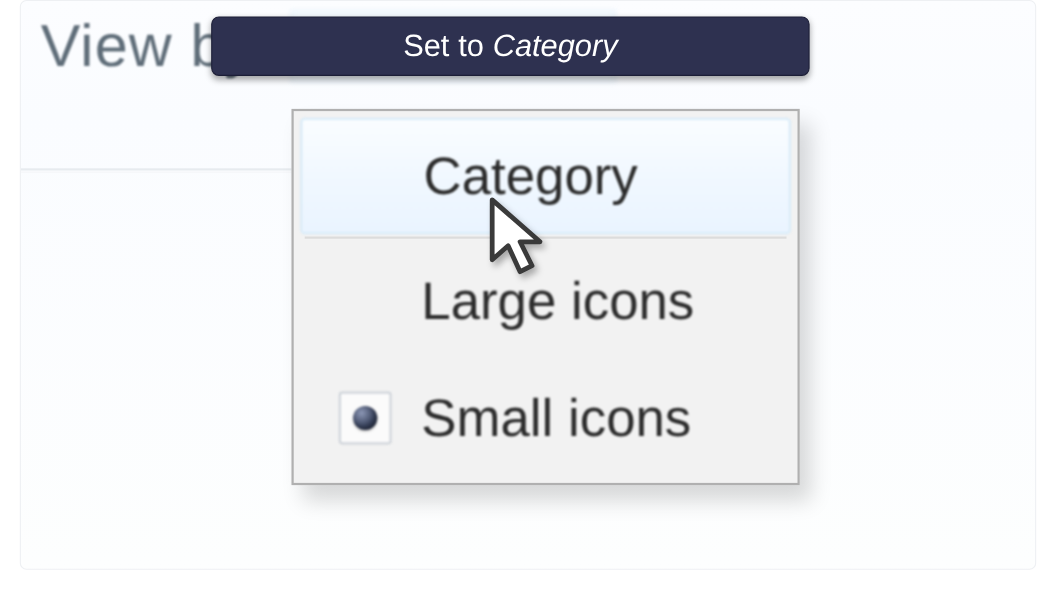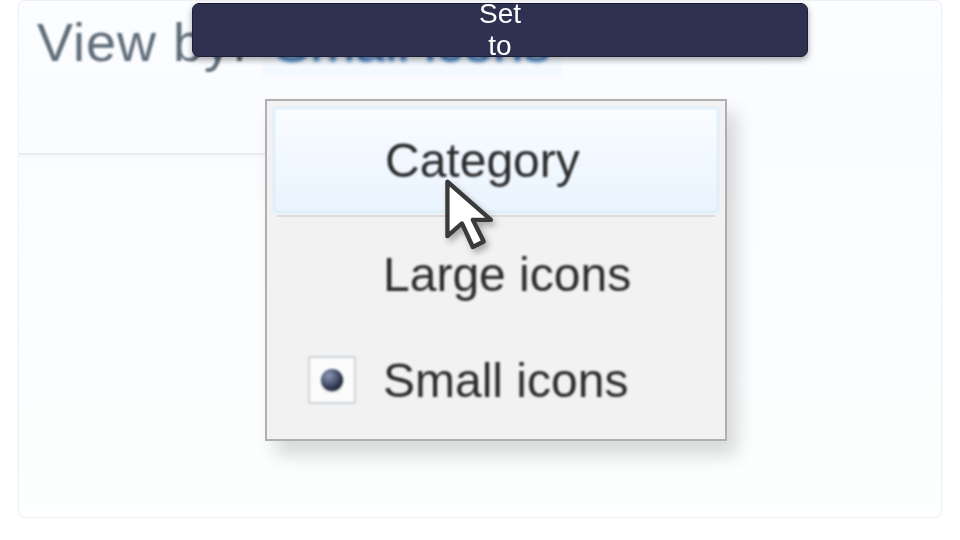--- a/index.html
+++ b/index.html
@@ -121,34 +121,33 @@
     }
     .menu-sep {
       height: 2px;
       margin: 2px 4px 4px 4px;
       background: #dcdcdc;
     }
 
     .instruction-banner {
       position: absolute;
       left: 192px;
-      top: 3px;
-      width: 616px;
+      top: 15px;
+      width: 544px;
       height: 54px;
       background: #2e3150;
       border: 1px solid #1c1e37;
       border-radius: 7px;
       box-shadow: 0 3px 6px rgba(0,0,0,0.35);
       display: flex;
       align-items: center;
       justify-content: center;
       color: #fff;
       font-size: 28px;
       font-weight: 400;
-      flex-direction: column;
     }
     .instruction-banner .w { margin: 0 4px; }
     .instruction-banner em { font-style: italic; }
 
     .cursor {
       position: absolute;
       left: 442px;
       top: 178px;
       width: 58px;
       height: 80px;
@@ -194,17 +193,18 @@
       </div>
 
     </div>
   </div>
 
 </div>
 
 <div class="instruction-banner">
   <span class="w">Set</span>
   <span class="w">to</span>
+  <em class="w">Category</em>
 </div>
 
 <svg class="cursor" viewBox="0 0 32 44">
   <path d="M3 2 L3 32 L11 25 L17 38 L23 35 L17 23 L27 23 Z" fill="#ffffff" stroke="#3a3a3a" stroke-width="2.4" stroke-linejoin="round"></path>
 </svg>
 
 </body></html>

